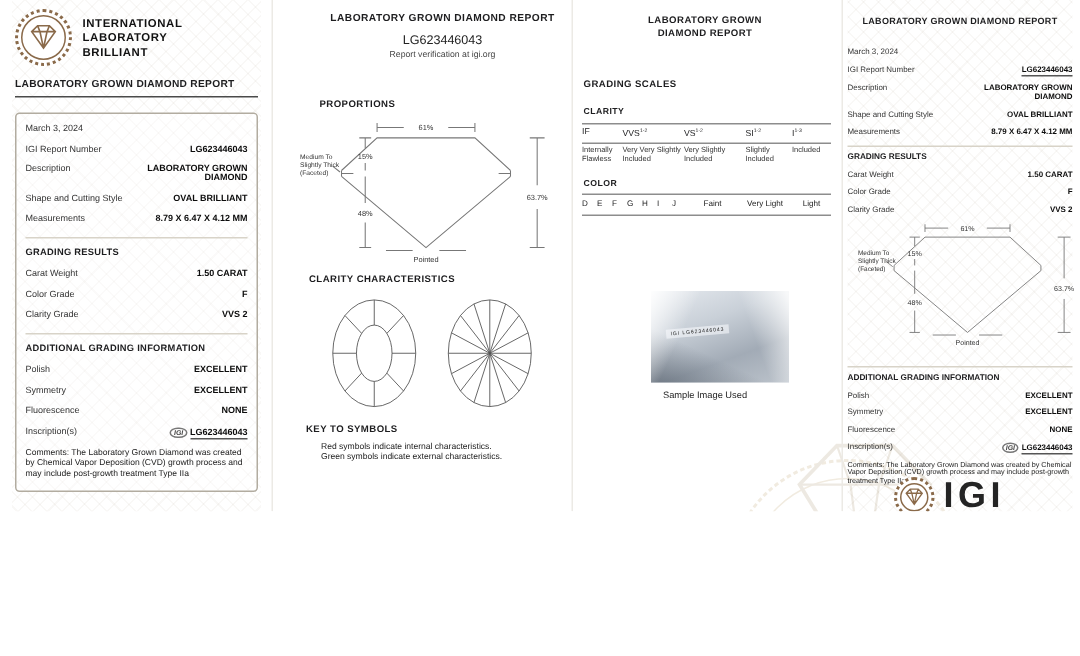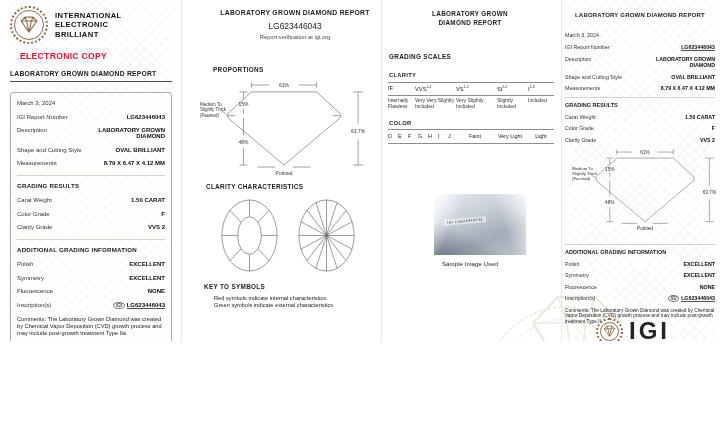--- a/index.html
+++ b/index.html
@@ -113,25 +113,24 @@
   <div class="panel1 texture">
     <div class="logo-row">
       <div class="seal seal-lg">
         <span class="inner"></span>
         <svg width="22" height="22" viewBox="0 0 28 28">
           <path d="M4 9 L9 4 L19 4 L24 9 L14 23 Z M4 9 H24 M9 4 L11 9 M19 4 L17 9 M11 9 L14 23 M17 9 L14 23" fill="none" stroke="#8a6a4a" stroke-width="1.4"></path>
         </svg>
       </div>
       <div class="org-name">
         <div>INTERNATIONAL</div>
-        <div>ELECTRONIC</div>
+        <div>LABORATORY</div>
         <div>BRILLIANT</div>
       </div>
     </div>
-    <div class="electronic" style="color:#e8112d">ELECTRONIC COPY</div>
     <div class="p1-heading">LABORATORY GROWN DIAMOND REPORT</div>
 
     <div class="databox">
       <div class="kv">
         <span class="lbl">March 3, 2024</span>
       </div>
       <div class="kv">
         <span class="lbl">IGI Report Number</span>
         <span class="val">LG623446043</span>
       </div>

